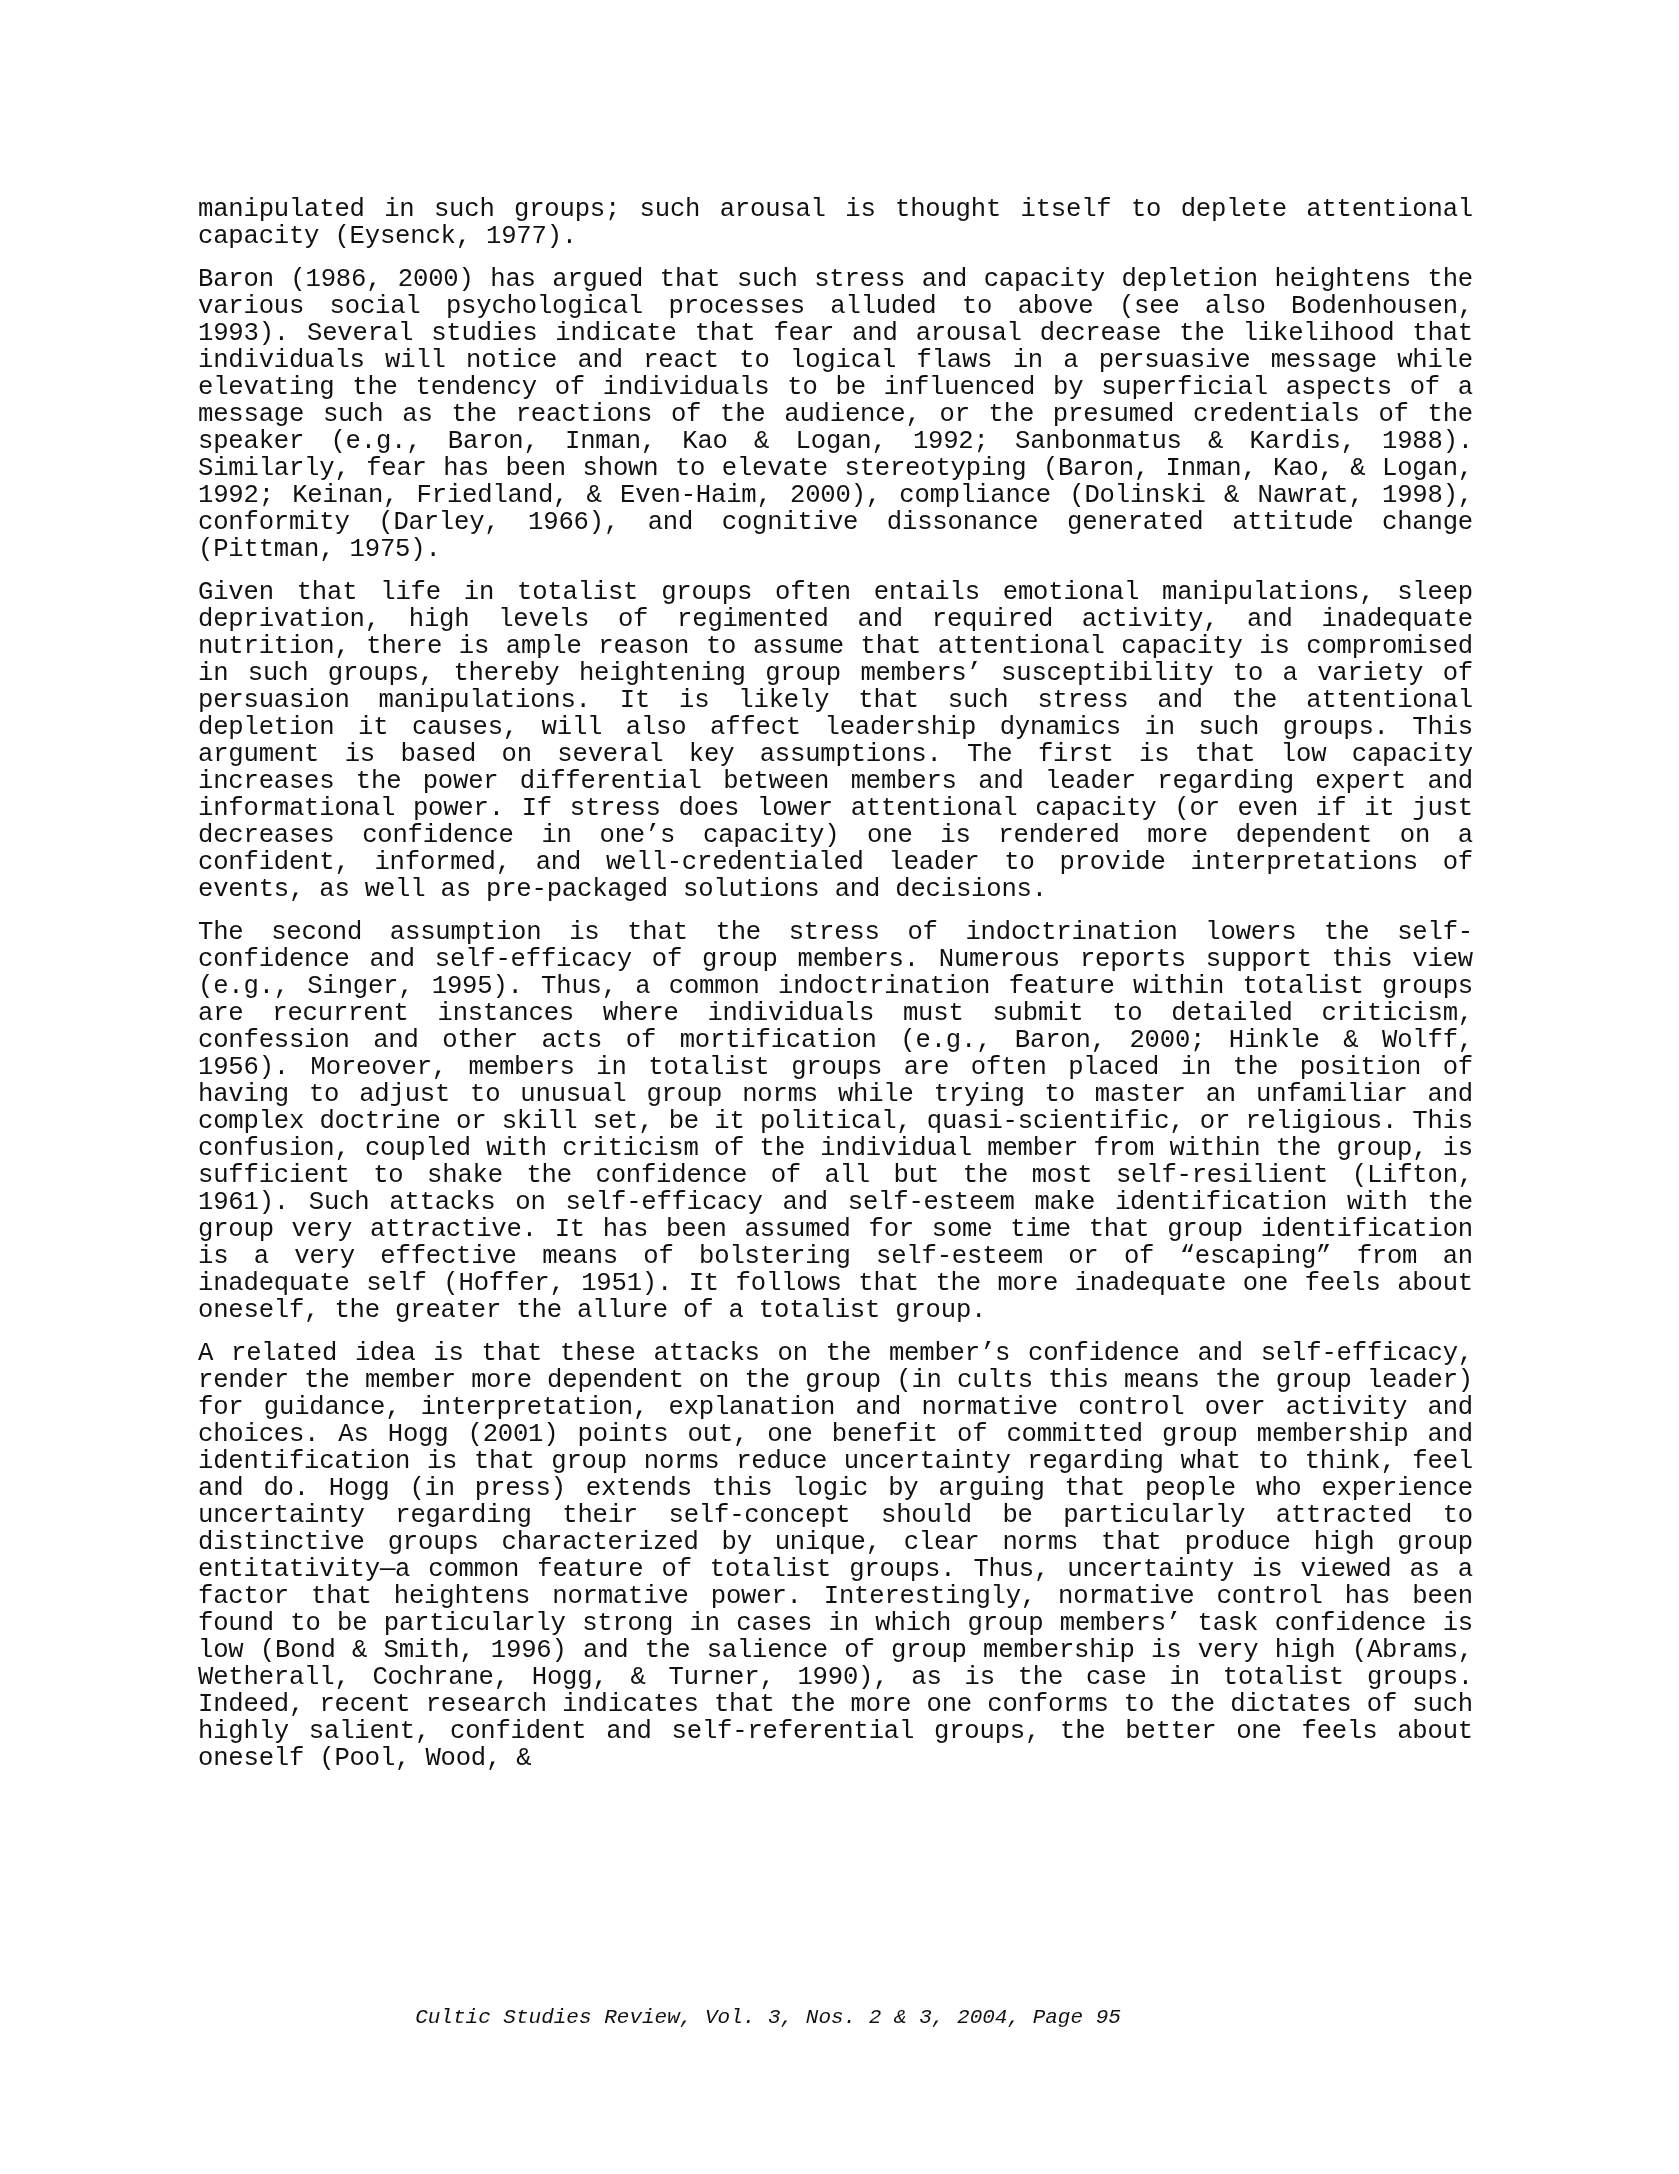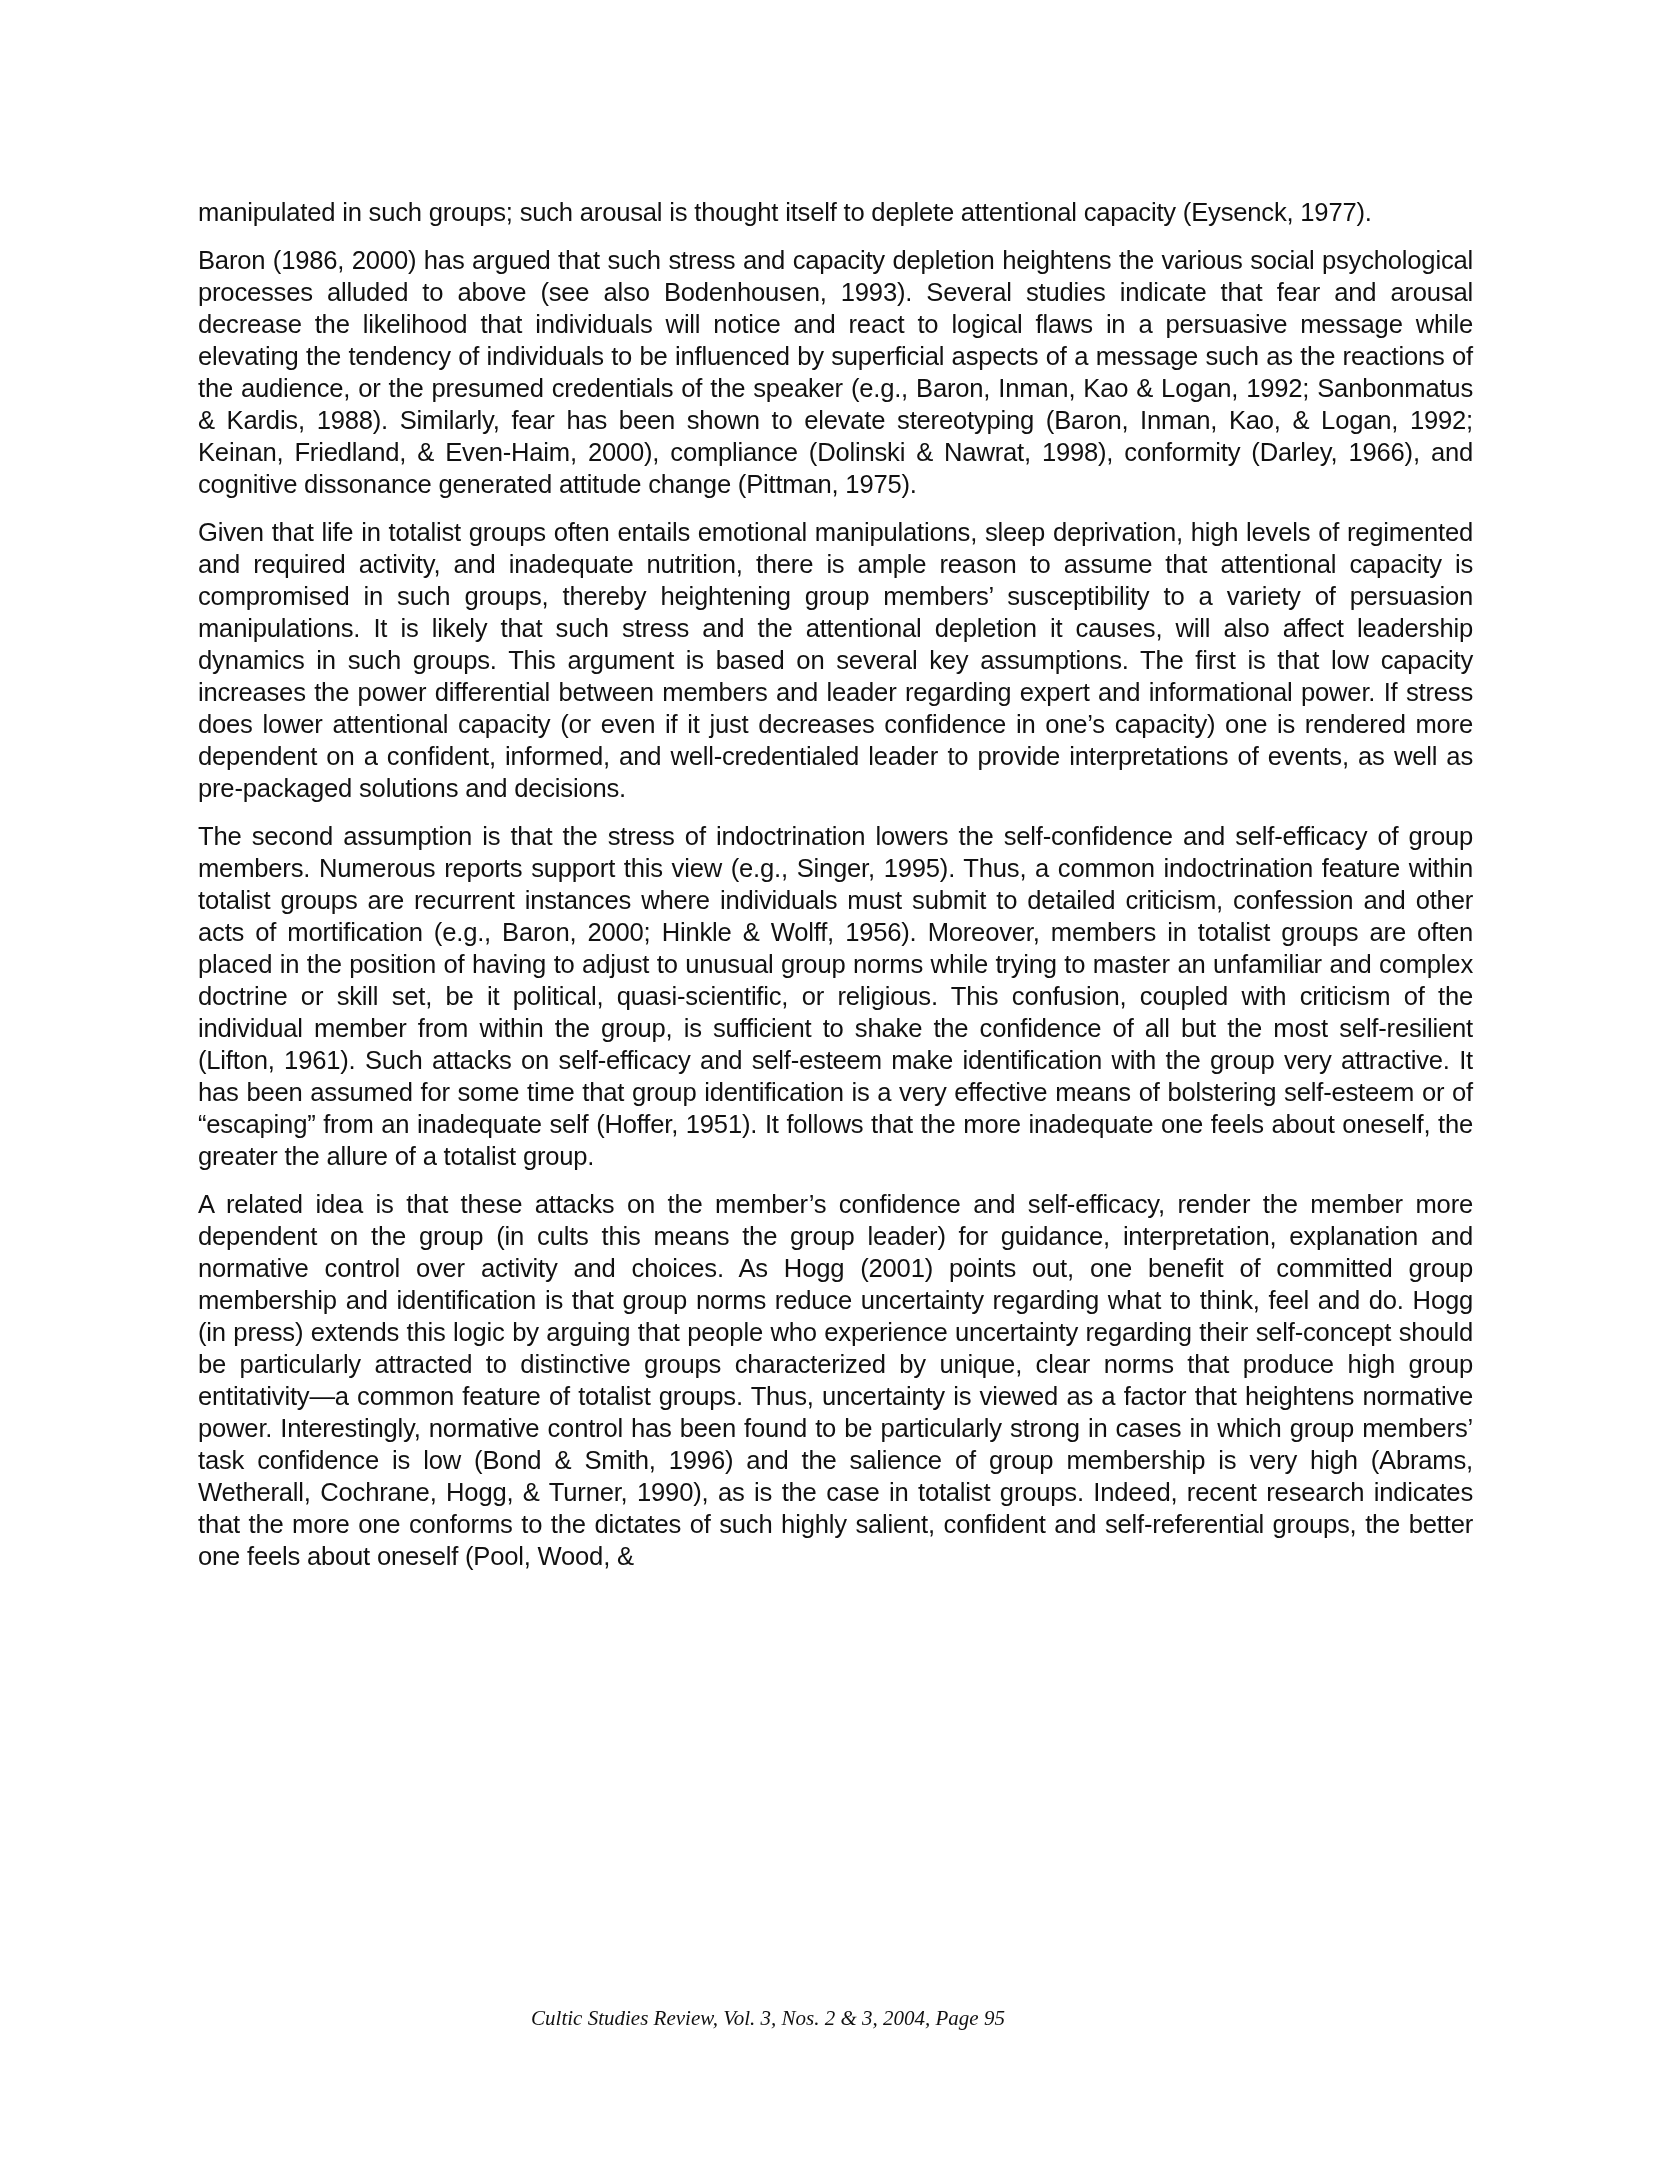--- a/index.html
+++ b/index.html
@@ -2,38 +2,38 @@
 <html style="font-size:15px"><head>
 <meta charset="utf-8">
 <style>
   html, body { margin: 0; padding: 0; background: #ffffff; }
   body { width: 1680px; height: 2174px; position: relative; overflow: hidden; }
   .page {
     position: absolute;
     left: 198px;
     top: 196px;
     width: 1275px;
-    font-family: Liberation Sans, sans-serif;
+    font-family: Liberation Mono, monospace;
     font-size: 25.6px;
-    line-height: 32px;
+    line-height: 27px;
     color: #111111;
     letter-spacing: -0.2px;
   }
   .para {
     margin: 0 0 16px 0;
     text-align: justify;
     text-align-last: left;
   }
   .footer {
     position: absolute;
     left: 0;
     width: 1536px;
     top: 2006px;
     text-align: center;
-    font-family: Liberation Serif, serif;
+    font-family: Liberation Mono, monospace;
     font-style: italic;
     font-size: 21px;
     color: #111111;
   }
 </style>
 </head>
 <body>
 
 <div class="page">
   <p class="para">manipulated in such groups; such arousal is thought itself to deplete attentional capacity (Eysenck, 1977).</p>

